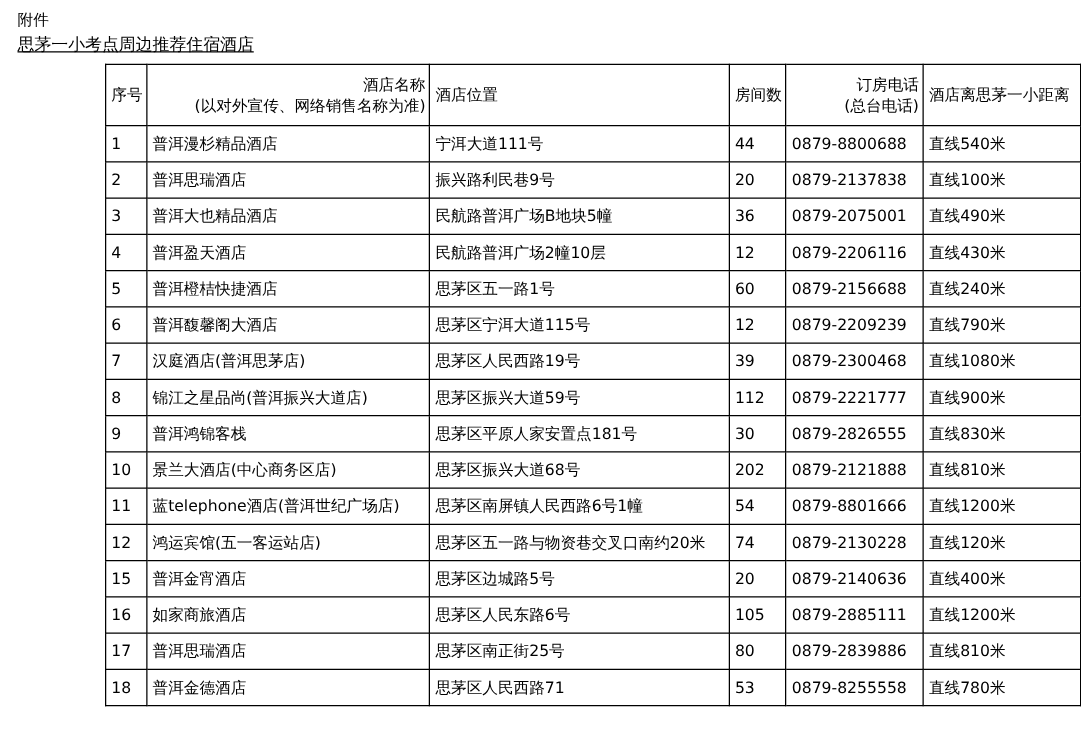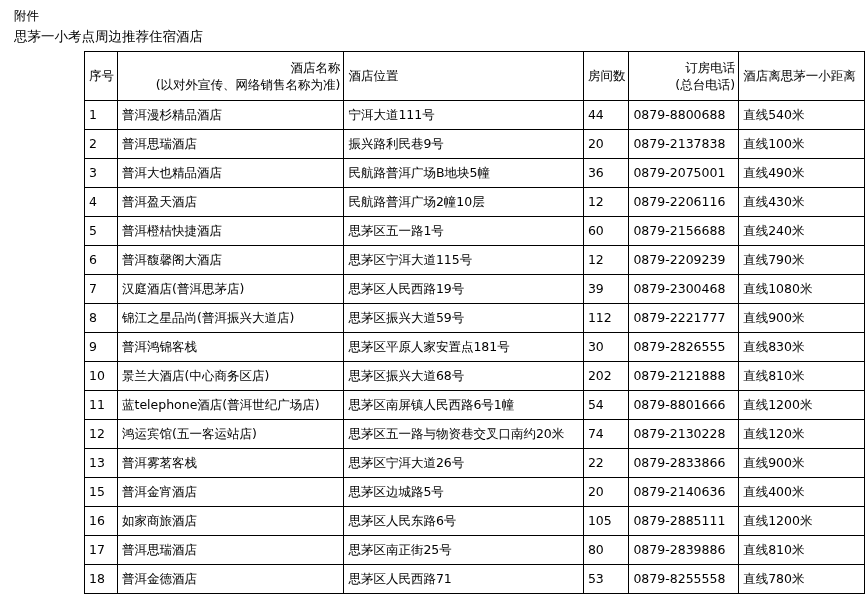--- a/index.html
+++ b/index.html
@@ -25,20 +25,21 @@
     font-size: 12.5px;
     line-height: 19px;
     margin: 0 0 1px 0;
     white-space: nowrap;
   }
   .doc-title {
     font-size: 13.5px;
     line-height: 20px;
     margin: 0 0 5px 0;
     white-space: nowrap;
+    text-decoration: underline;
   }
   table.hotel-table {
     border-collapse: collapse;
     table-layout: fixed;
     margin-left: 70px;
     font-size: 12.5px;
   }
   table.hotel-table td,
   table.hotel-table th {
     border: 1px solid #000000;
@@ -202,28 +203,20 @@
         </tr>
         <tr>
           <td>12</td>
           <td>鸿运宾馆(五一客运站店)</td>
           <td>思茅区五一路与物资巷交叉口南约20米</td>
           <td>74</td>
           <td>0879-2130228</td>
           <td>直线120米</td>
         </tr>
         <tr>
-          <td>13</td>
-          <td>普洱雾茗客栈</td>
-          <td>思茅区宁洱大道26号</td>
-          <td>22</td>
-          <td>0879-2833866</td>
-          <td>直线900米</td>
-        </tr>
-        <tr>
           <td>15</td>
           <td>普洱金宵酒店</td>
           <td>思茅区边城路5号</td>
           <td>20</td>
           <td>0879-2140636</td>
           <td>直线400米</td>
         </tr>
         <tr>
           <td>16</td>
           <td>如家商旅酒店</td>

